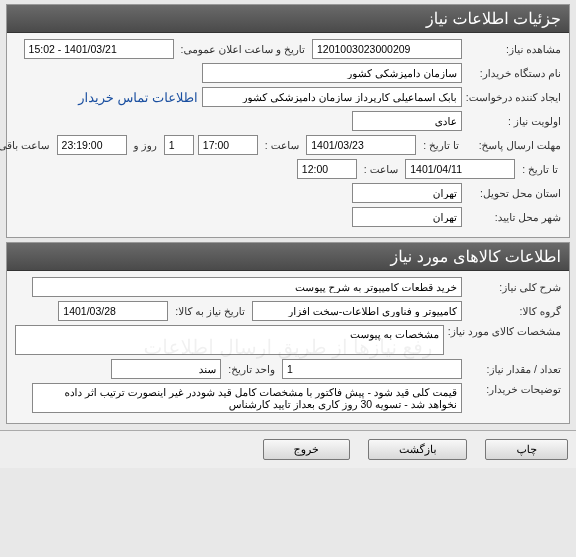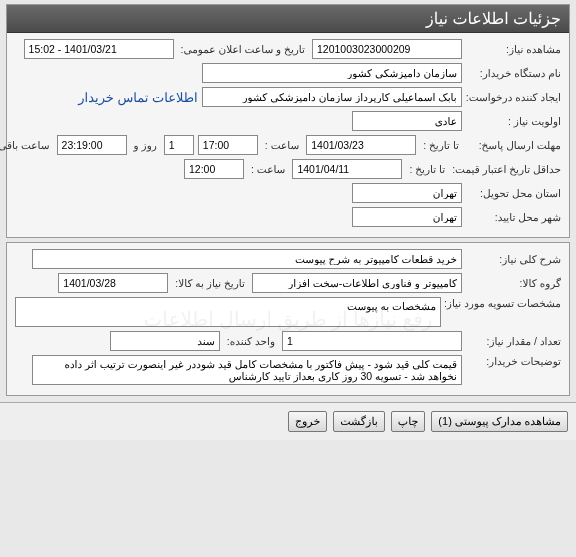--- a/index.html
+++ b/index.html
@@ -70,25 +70,26 @@
   gap: 6px;
   justify-content: flex-start;
   padding: 8px;
   background: #eee;
   border-top: 1px solid #aaa;
   margin-top: 6px;
 }
 button {
   font-family: Tahoma, Arial;
   font-size: 11px;
-  padding: 3px 6px;
+  padding: 3px 30px;
   border: 1px solid #777;
   background: linear-gradient(#f8f8f8, #d8d8d8);
   border-radius: 2px;
   cursor: pointer;
+  margin-left: 12px;
 }
 .time-highlight {
   background: #ffdde5;
 }
 .link-blue {
   color: #1a4fa0;
   font-size: 13px;
   cursor: pointer;
 }
 .watermark {
@@ -142,76 +143,75 @@
       <input type="text" class="field-md ltr" value="1401/03/23" style="">
       <span class="label label-narrow">ساعت :</span>
       <input type="text" class="field-sm ltr" value="17:00" style="">
       <input type="text" class="field-sm ltr" style="width: 30px;" value="1">
       <span class="label label-narrow">روز و</span>
       <input type="text" class="field-sm ltr time-highlight" style="width: 70px;" value="23:19:00">
       <span class="label label-narrow">ساعت باقی مانده</span>
     </div>
 
     <div class="row">
-      <span class="label">حداقل تاریخ اعتبار قیمت:</span>
       <span class="label label-narrow">تا تاریخ :</span>
       <input type="text" class="field-md ltr" value="1401/04/11" style="">
       <span class="label label-narrow">ساعت :</span>
       <input type="text" class="field-sm ltr" value="12:00" style="">
     </div>
 
     <div class="row">
       <span class="label">استان محل تحویل:</span>
       <input type="text" class="field-md" value="تهران" style="">
     </div>
 
     <div class="row">
       <span class="label">شهر محل تایید:</span>
       <input type="text" class="field-md" value="تهران" style="">
     </div>
 
   </div>
 </div>
 
 <div class="panel">
+  <div class="panel-header">اطلاعات کالاهای مورد نیاز</div>
   <div class="panel-body" style="position:relative">
     <div class="watermark">رفع نیازها از طریق ارسال اطلاعات</div>
 
     <div class="row">
       <span class="label">شرح کلی نیاز:</span>
       <input type="text" class="field-xxl" value="خرید قطعات کامپیوتر به شرح پیوست" style="">
     </div>
 
     <div class="row">
       <span class="label">گروه کالا:</span>
       <input type="text" style="width: 210px;" value="کامپیوتر و فناوری اطلاعات-سخت افزار">
       <span class="label label-narrow">تاریخ نیاز به کالا:</span>
       <input type="text" class="field-md ltr" value="1401/03/28" style="">
     </div>
 
     <div class="row" style="align-items:flex-start">
-      <span class="label">مشخصات تسویه مورد نیاز:</span>
+      <span class="label">مشخصات کالای مورد نیاز:</span>
       <textarea class="field-xxl" rows="2" style="">مشخصات به پیوست</textarea>
     </div>
 
     <div class="row">
       <span class="label">تعداد / مقدار نیاز:</span>
       <input type="text" class="field-qty" value="1" style="">
-      <span class="label label-narrow">واحد کننده:</span>
+      <span class="label label-narrow">واحد تاریخ:</span>
       <input type="text" class="field-md" value="سند" style="">
     </div>
 
     <div class="row" style="align-items:flex-start">
       <span class="label">توضیحات خریدار:</span>
       <textarea class="field-xxl" rows="2" style="">قیمت کلی قید شود - پیش فاکتور با مشخصات کامل قید شوددر غیر اینصورت ترتیب اثر داده نخواهد شد - تسویه 30 روز کاری بعداز تایید کارشناس</textarea>
     </div>
 
   </div>
 </div>
 
 <div class="btn-bar">
-  <button>مشاهده مدارک پیوستی (1)</button>
   <button>چاپ</button>
   <button>بازگشت</button>
   <button>خروج</button>
 </div>
 
 </div>
 
 </body></html>

